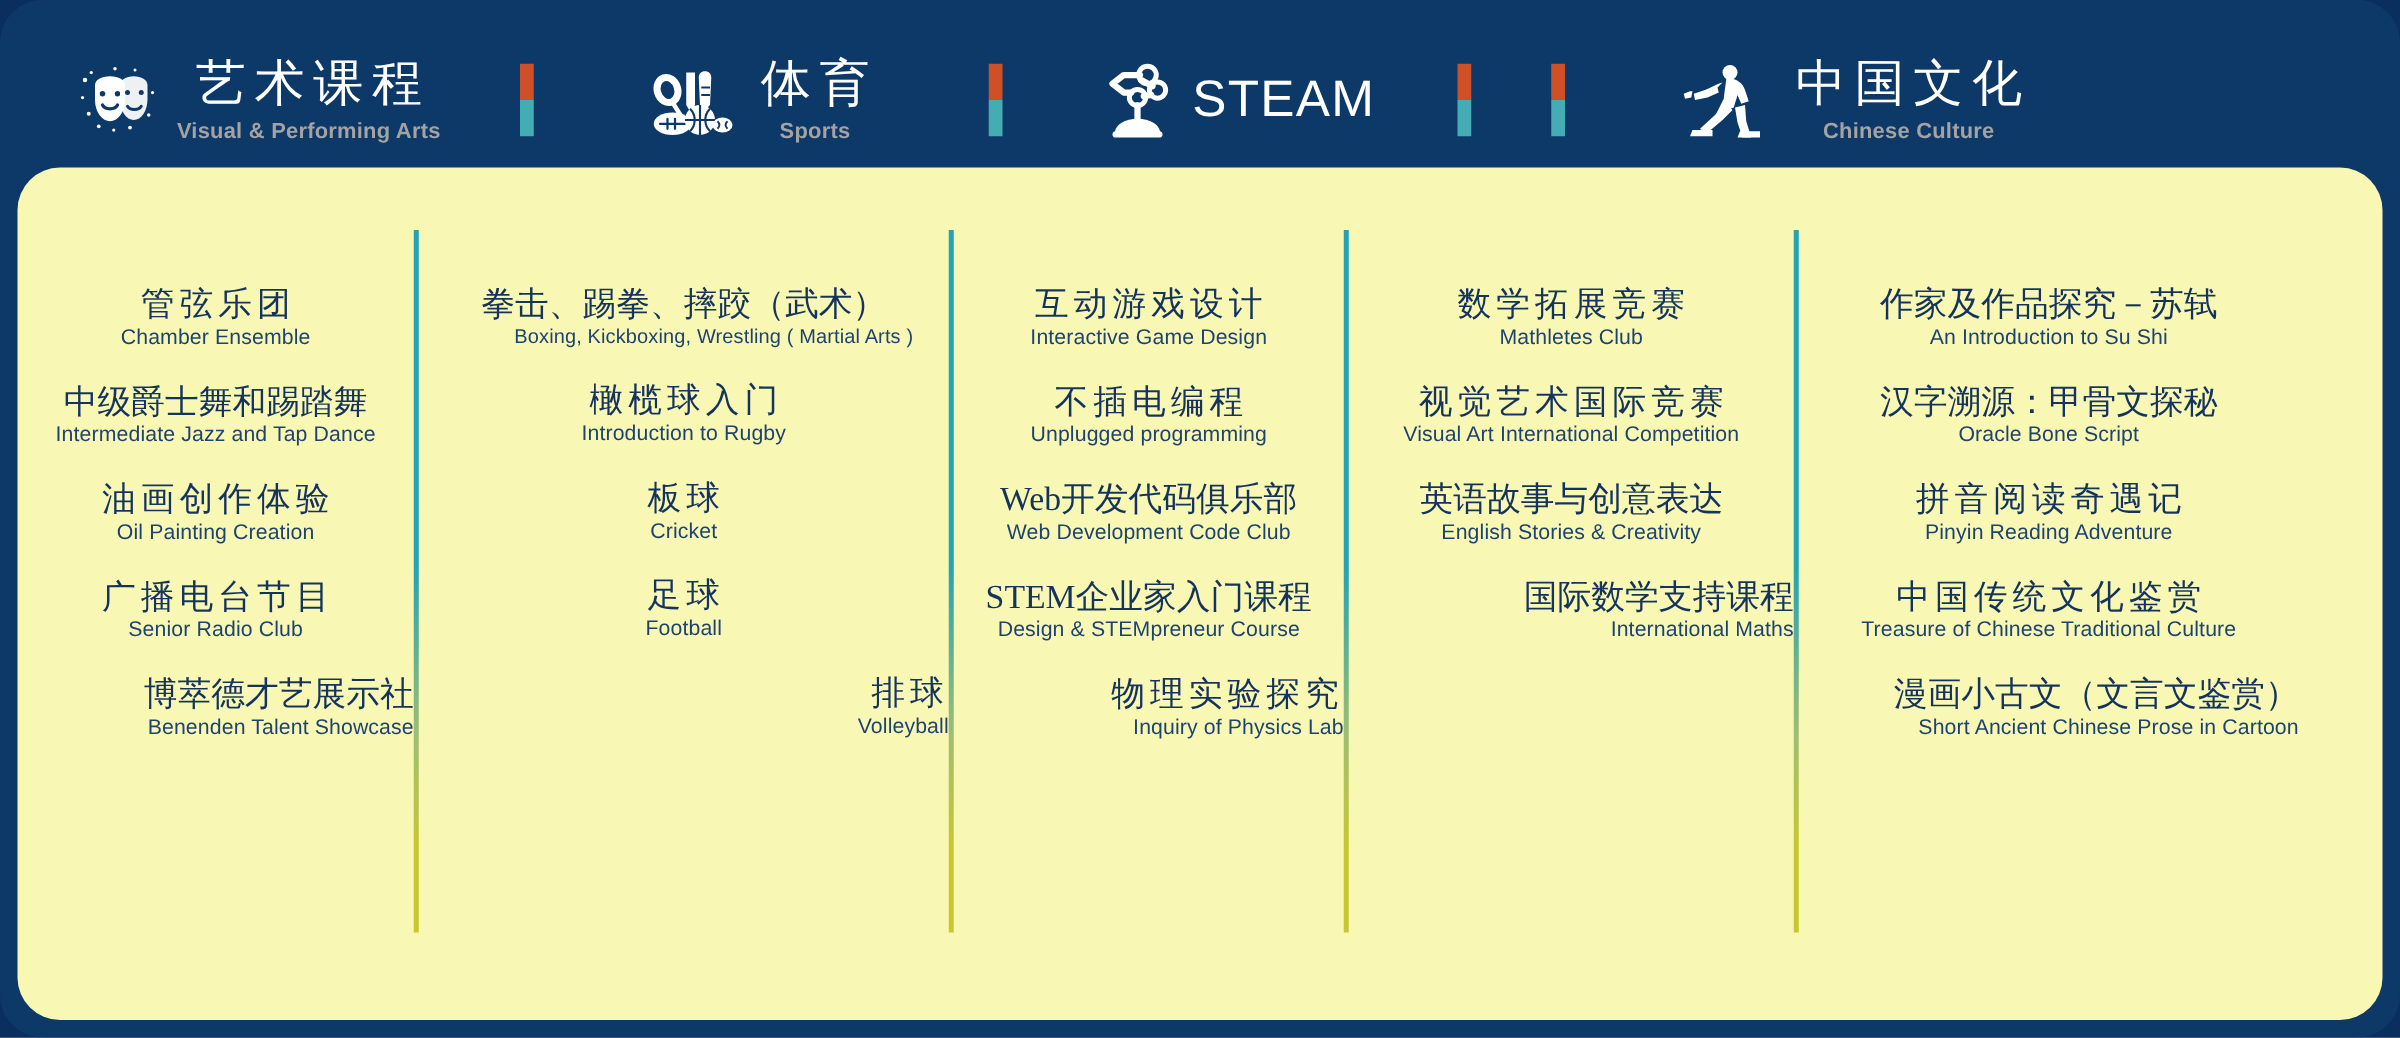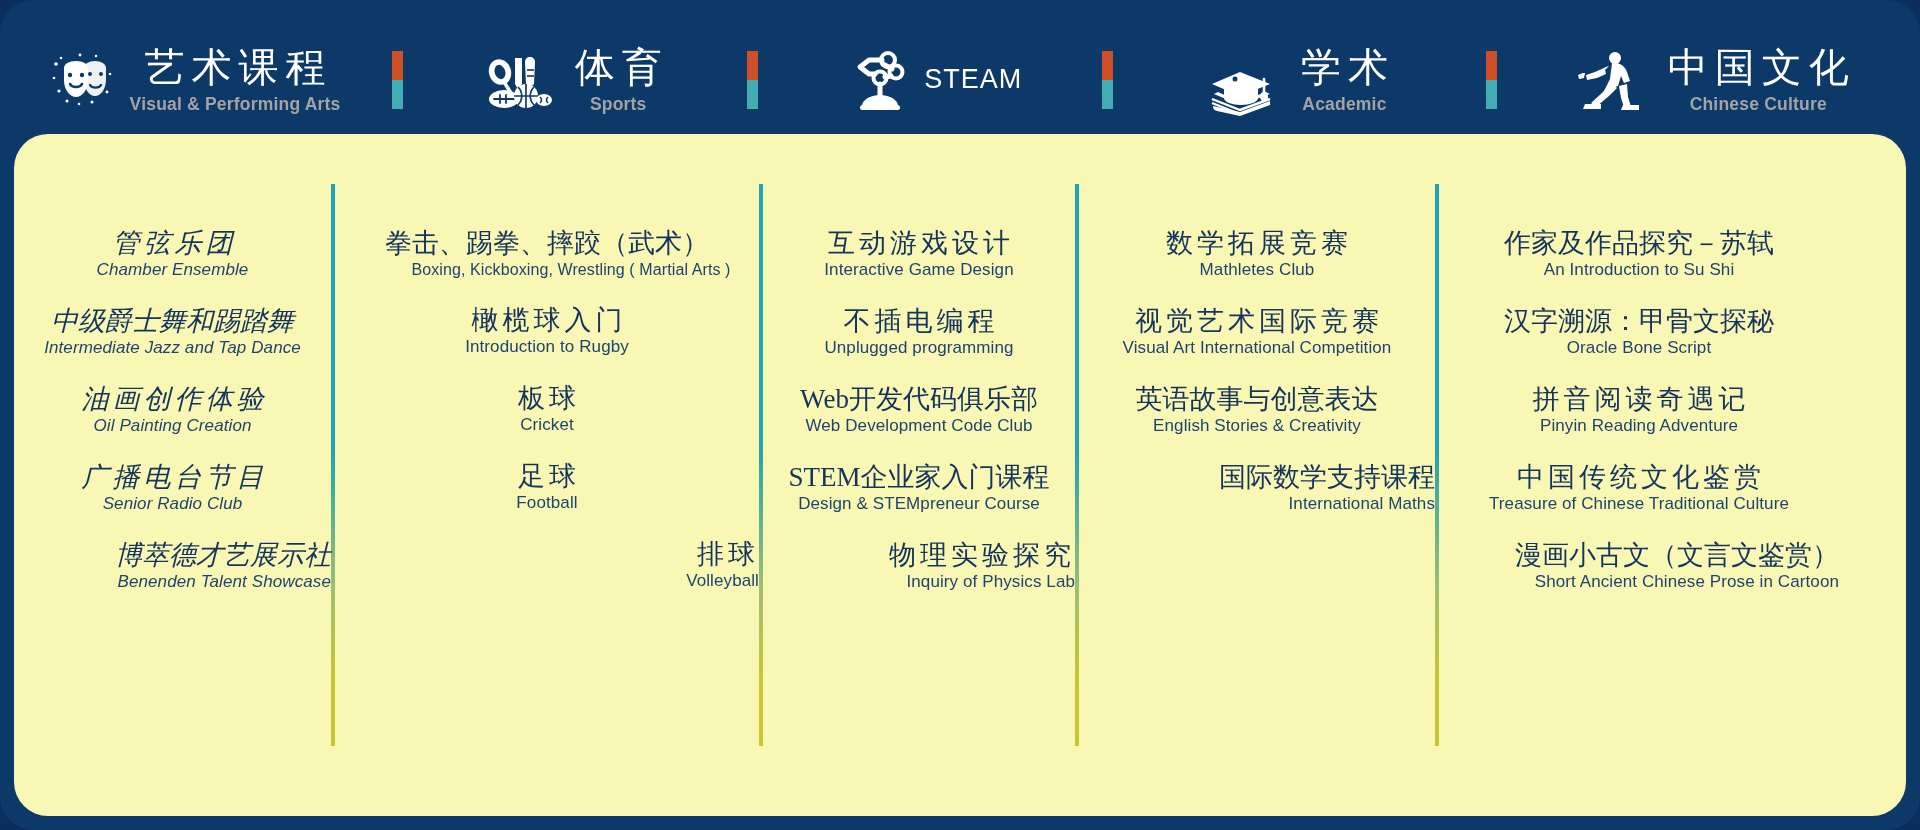--- a/index.html
+++ b/index.html
@@ -67,21 +67,21 @@
     color: #ffffff;
     font-family: "Liberation Sans", "DejaVu Sans", sans-serif;
     font-size: 40px;
     font-weight: 400;
     letter-spacing: 7px;
     text-indent: 7px;
     white-space: nowrap;
     margin-bottom: 9px;
   }
   .hzh.latin {
-    font-size: 27px;
+    font-size: 41px;
     letter-spacing: 1px;
     text-indent: 0;
     margin-bottom: 1px;
   }
   .hen {
     color: #a3a3a3;
     font-family: "Liberation Sans", sans-serif;
     font-size: 17.5px;
     font-weight: bold;
     letter-spacing: 0.2px;
@@ -115,21 +115,21 @@
   }
 
   .col {
     position: relative;
     height: 600px;
     display: flex;
     flex-direction: column;
     align-items: center;
     padding-top: 56px;
   }
-  .col.c0 { width: 317px; font-style: italic; }
+  .col.c0 { width: 317px; }
   .col.c1 { width: 424px; }
   .col.c2 { width: 312px; }
   .col.c3 { width: 356px; }
   .col.c4 { width: 400px; }
 
   .coldiv {
     width: 4px;
     height: 562px;
     margin-top: 12px;
     flex: 0 0 auto;
@@ -262,41 +262,20 @@
       <span class="hlabels">
         <span class="hzh latin">STEAM</span>
       </span>
     </div>
 
     <div class="hdivider">
       <span class="top"></span>
       <span class="bot"></span>
     </div>
 
-    <div class="hcat c3">
-      <span class="hicon">
-        <svg width="76" height="72" viewBox="0 0 76 72">
-          <g fill="#ffffff">
-            <path d="M8 40l28-12 30 12-30 12L8 40z"></path>
-            <path d="M20 42v12c0 4 8 7 17 7s17-3 17-7V42l-17 7-17-7z"></path>
-            <path d="M60 35v13" stroke="#ffffff" stroke-width="2.6" stroke-linecap="round"></path>
-            <path d="M60 48c-2.5 0-4 2-4 4.5S58 58 60 58s4-2.5 4-5.5S62.5 48 60 48z"></path>
-            <circle cx="31" cy="35" r="2.5" fill="#0d3969"></circle>
-            <path d="M10 50l26 11 30-11-4-2-26 10-22-10-4 2z"></path>
-            <path d="M8 55l28 11 30-11" fill="none" stroke="#ffffff" stroke-width="2.4"></path>
-            <path d="M8 59l28 11 30-11" fill="none" stroke="#ffffff" stroke-width="2.4"></path>
-            <path d="M9 62c0 3 1 4 4 5l23 5 30-11v-4l-30 11-27-6z"></path>
-          </g>
-        </svg>
-      </span>
-      <span class="hlabels">
-        <span class="hzh">学术</span>
-        <span class="hen">Academic</span>
-      </span>
-    </div>
 
     <div class="hdivider">
       <span class="top"></span>
       <span class="bot"></span>
     </div>
 
     <div class="hcat c4">
       <span class="hicon">
         <svg width="72" height="72" viewBox="0 0 72 72">
           <g fill="#ffffff">

